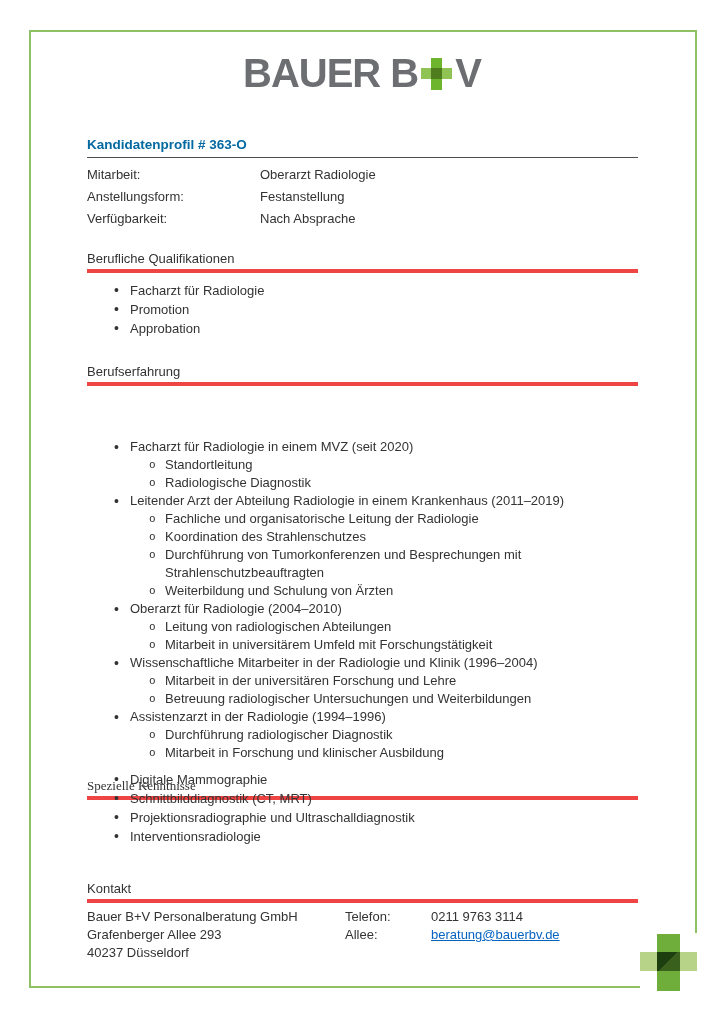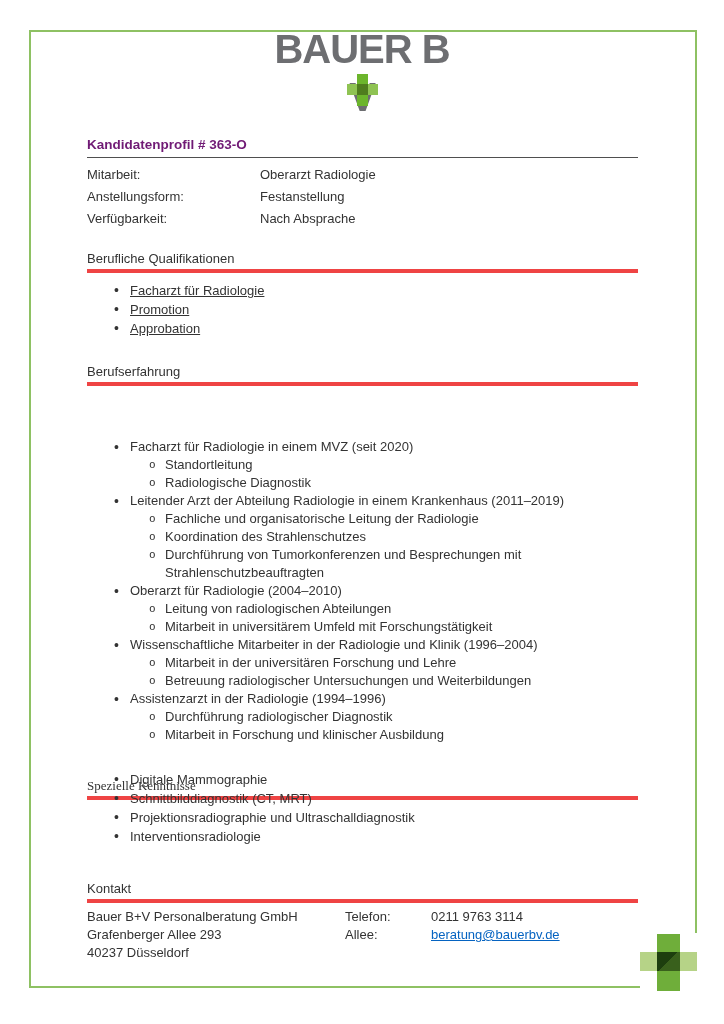--- a/index.html
+++ b/index.html
@@ -21,49 +21,49 @@
   .frame-bottom { left:29px; top:986px; width:611px; height:2px; }
 
   
   .corner-h { position:absolute; left:640px; top:952px; width:57px; height:19px; background:#b6d387; }
   .corner-v { position:absolute; left:657px; top:934px; width:23px; height:57px; background:#6fae3a; }
   .corner-o { position:absolute; left:657px; top:952px; width:23px; height:19px;
               background:linear-gradient(135deg,#1d3e0e 0%,#1d3e0e 50%,#39601c 50%,#39601c 100%); }
 
   
   .logo { position:absolute; top:50px; left:0; width:724px; height:46px;
-          display:flex; justify-content:center; align-items:center;flex-direction:column; }
+          display:flex; justify-content:center; align-items:center; }
   .logo-text { font-size:40px; font-weight:bold; color:#6d6e71; letter-spacing:-1px; line-height:46px; }
   .logo-cross { position:relative; width:31px; height:32px; margin:2px 3px 0 3px; }
   .logo-cross i { position:absolute; display:block; }
   .logo-cross .h { left:0;  top:10px; width:31px; height:11px; background:#8fc353; }
   .logo-cross .v { left:10px; top:0;  width:11px; height:32px; background:#6cb52c; }
   .logo-cross .o { left:10px; top:10px; width:11px; height:11px; background:#4f7d1e; }
 
   
   .content { position:absolute; left:87px; top:0; width:551px; font-size:13px; }
   .doc-title { position:absolute; top:137px; left:0; width:100%;
-               font-size:13.5px; font-weight:bold; color:#701a75;
+               font-size:13.5px; font-weight:bold; color:#0369a1;
                line-height:15px; padding-bottom:5px; border-bottom:1.5px solid #4f4f4f; }
 
   .profile-table { position:absolute; top:164px; left:0; width:100%; }
   .profile-row { display:flex; line-height:22px; }
   .profile-label { width:173px; flex:0 0 173px; }
   .profile-value { flex:1; }
 
   .sec { position:absolute; left:0; width:100%; font-size:13px; color:#333;
          line-height:15px; padding-bottom:3px; border-bottom:4px solid #ef4444; }
   #sec-quals   { top:251px; }
   #sec-exp     { top:364px; }
   #sec-skills  { top:778px;font-family:Liberation Serif, serif; }
   #sec-kontakt { top:881px; }
 
   ul { list-style:none; position:absolute; left:0; width:100%; }
   li { position:relative; }
-  #list-quals  { top:281px; }  #list-quals li  { line-height:19px;text-decoration:underline; }
+  #list-quals  { top:281px; }  #list-quals li  { line-height:19px; }
   #list-exp    { top:394px;margin-top:44px; }  #list-exp li    { line-height:18px; }
   #list-skills { top:770px; }  #list-skills li { line-height:19px; }
 
   .l1 { padding-left:43px; }
   .l1::before { content:"\2022"; position:absolute; left:27px; top:0; font-size:14px; }
   .l2 { padding-left:78px; white-space:pre-line; }
   .l2::before { content:"o"; position:absolute; left:62px; top:0;
                 font-family:"DejaVu Sans Mono","Liberation Mono",monospace; font-size:11px; }
 
   .contact-block { position:absolute; top:908px; left:0; width:100%; line-height:18px; }
@@ -128,20 +128,21 @@
     <div class="sec" id="sec-exp">Berufserfahrung</div>
     <ul id="list-exp">
       <li class="l1">Facharzt für Radiologie in einem MVZ (seit 2020)</li>
       <li class="l2">Standortleitung</li>
       <li class="l2">Radiologische Diagnostik</li>
       <li class="l1">Leitender Arzt der Abteilung Radiologie in einem Krankenhaus (2011–2019)</li>
       <li class="l2">Fachliche und organisatorische Leitung der Radiologie</li>
       <li class="l2">Koordination des Strahlenschutzes</li>
       <li class="l2">Durchführung von Tumorkonferenzen und Besprechungen mit
 Strahlenschutzbeauftragten</li>
+      <li class="l2">Weiterbildung und Schulung von Ärzten</li>
       <li class="l1">Oberarzt für Radiologie (2004–2010)</li>
       <li class="l2">Leitung von radiologischen Abteilungen</li>
       <li class="l2">Mitarbeit in universitärem Umfeld mit Forschungstätigkeit</li>
       <li class="l1">Wissenschaftliche Mitarbeiter in der Radiologie und Klinik (1996–2004)</li>
       <li class="l2">Mitarbeit in der universitären Forschung und Lehre</li>
       <li class="l2">Betreuung radiologischer Untersuchungen und Weiterbildungen</li>
       <li class="l1">Assistenzarzt in der Radiologie (1994–1996)</li>
       <li class="l2">Durchführung radiologischer Diagnostik</li>
       <li class="l2">Mitarbeit in Forschung und klinischer Ausbildung</li>
     </ul>

